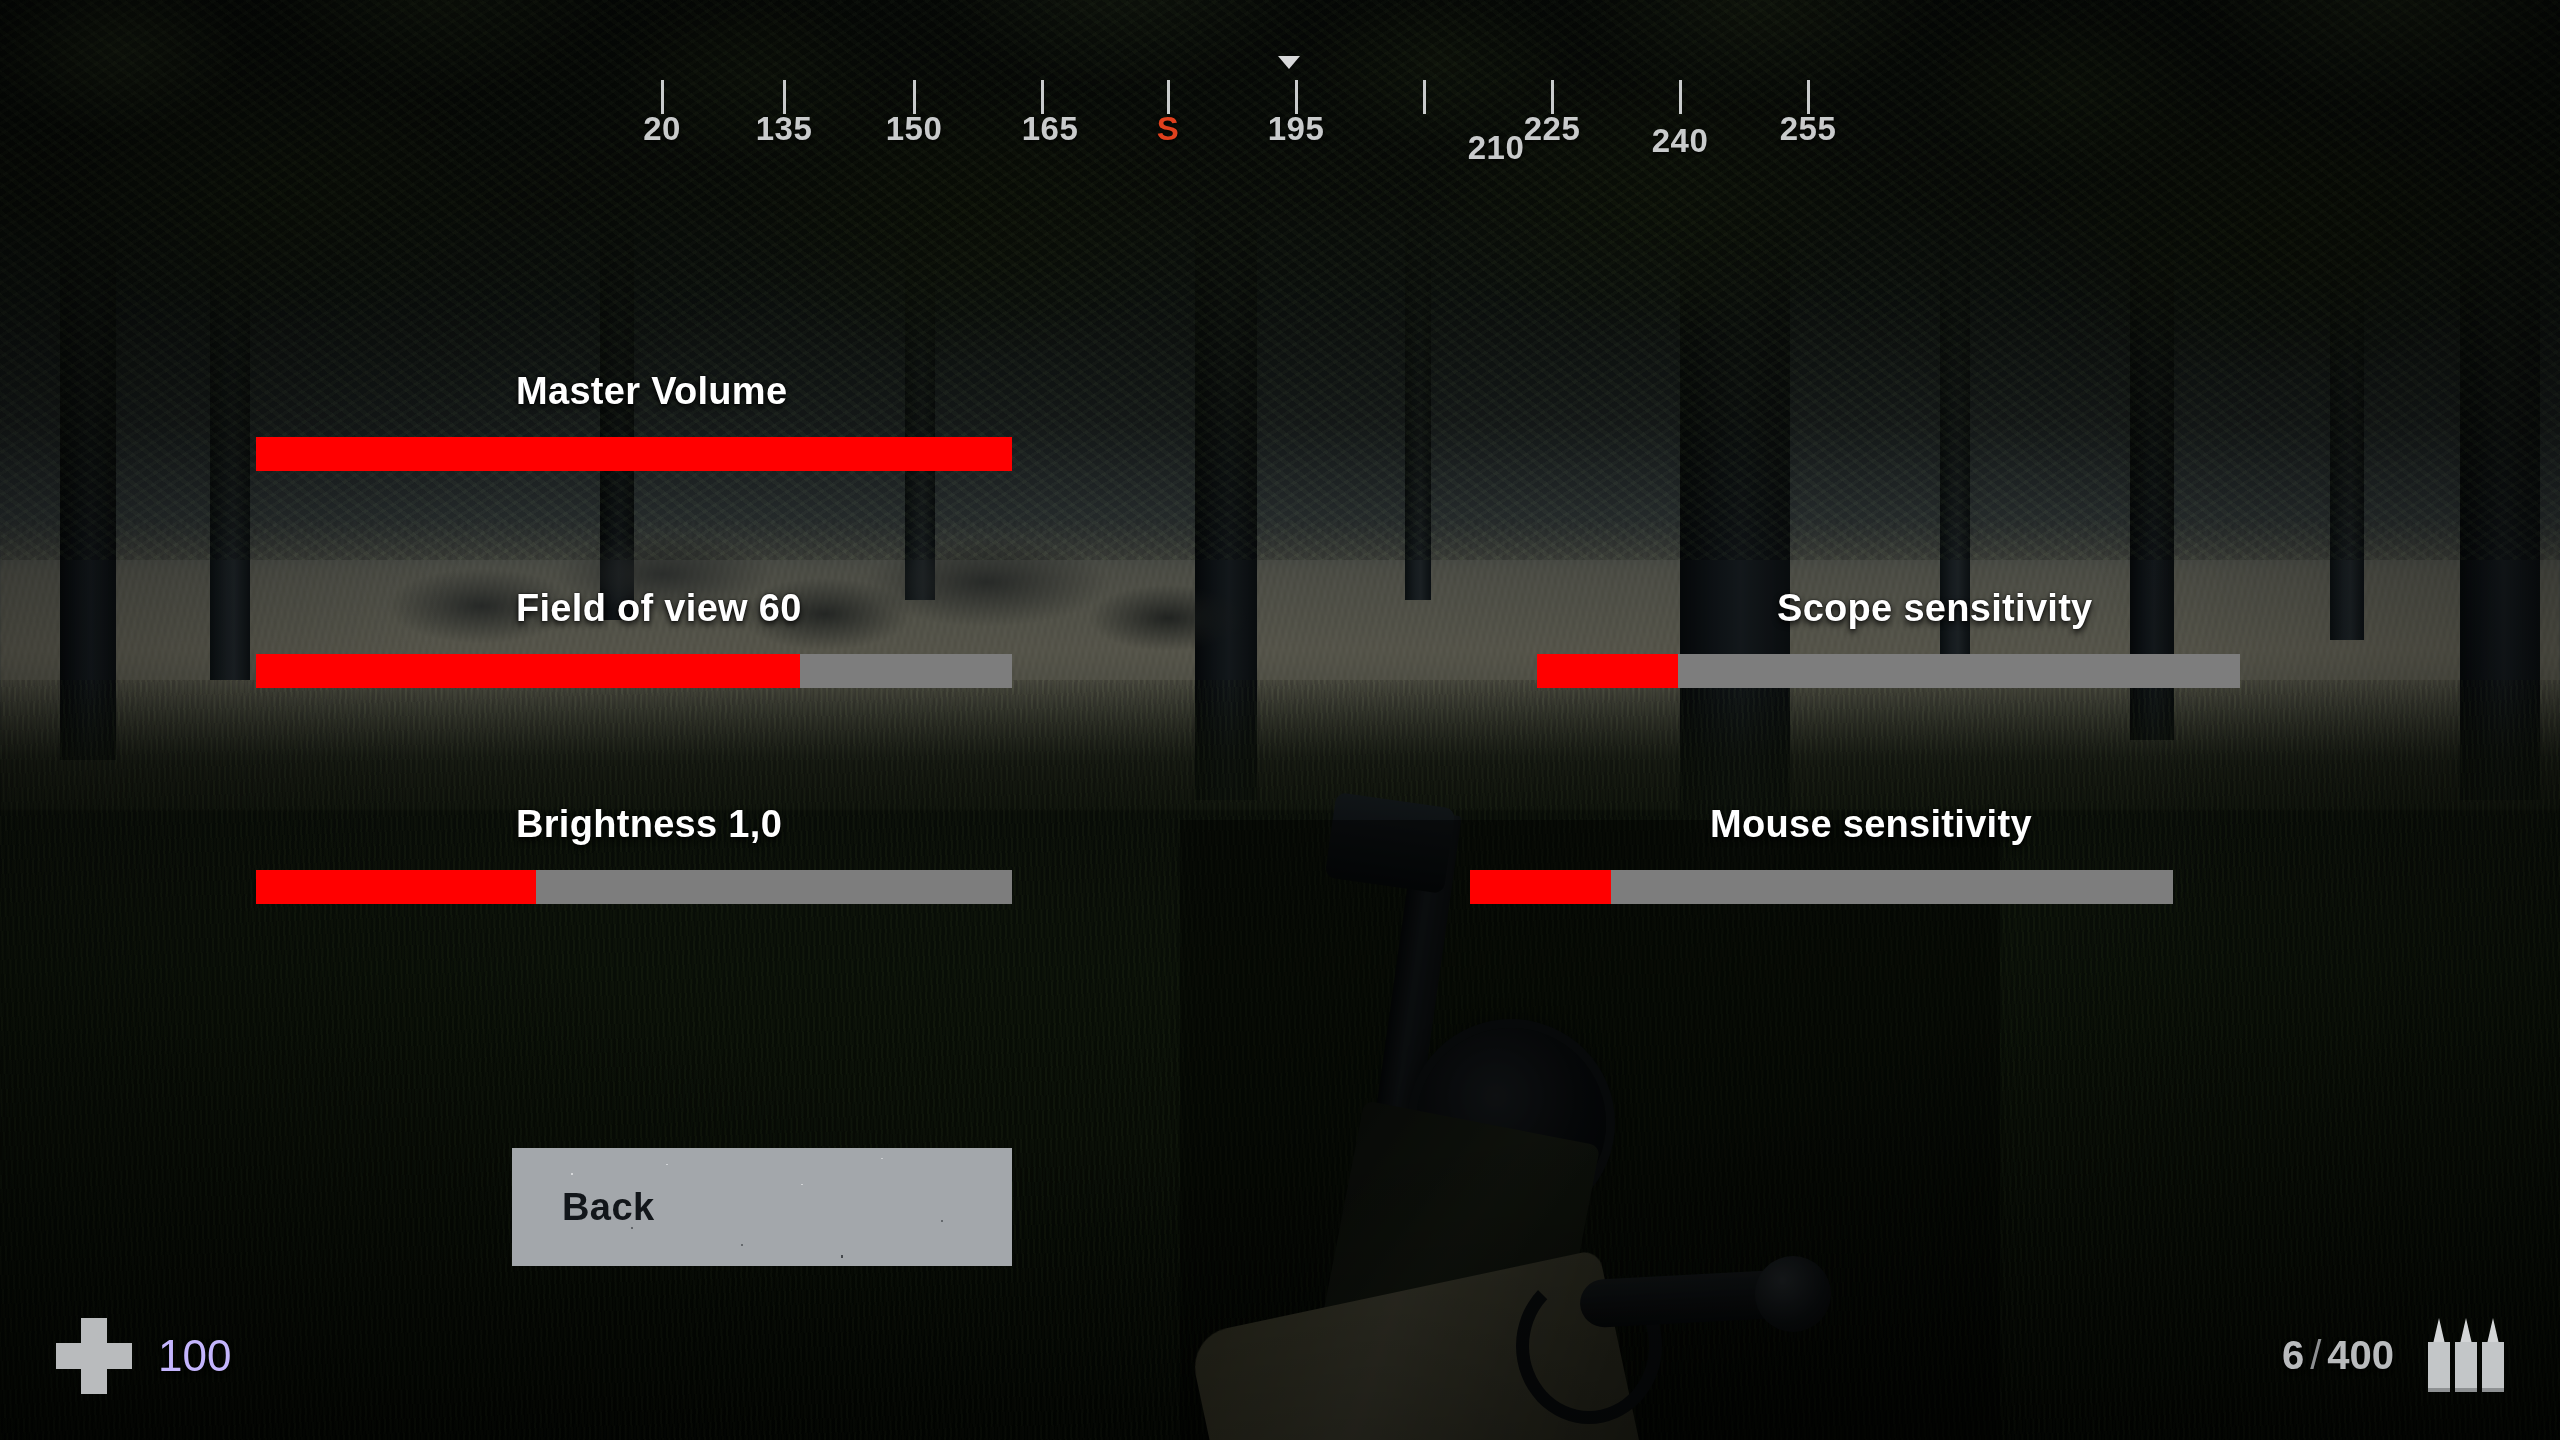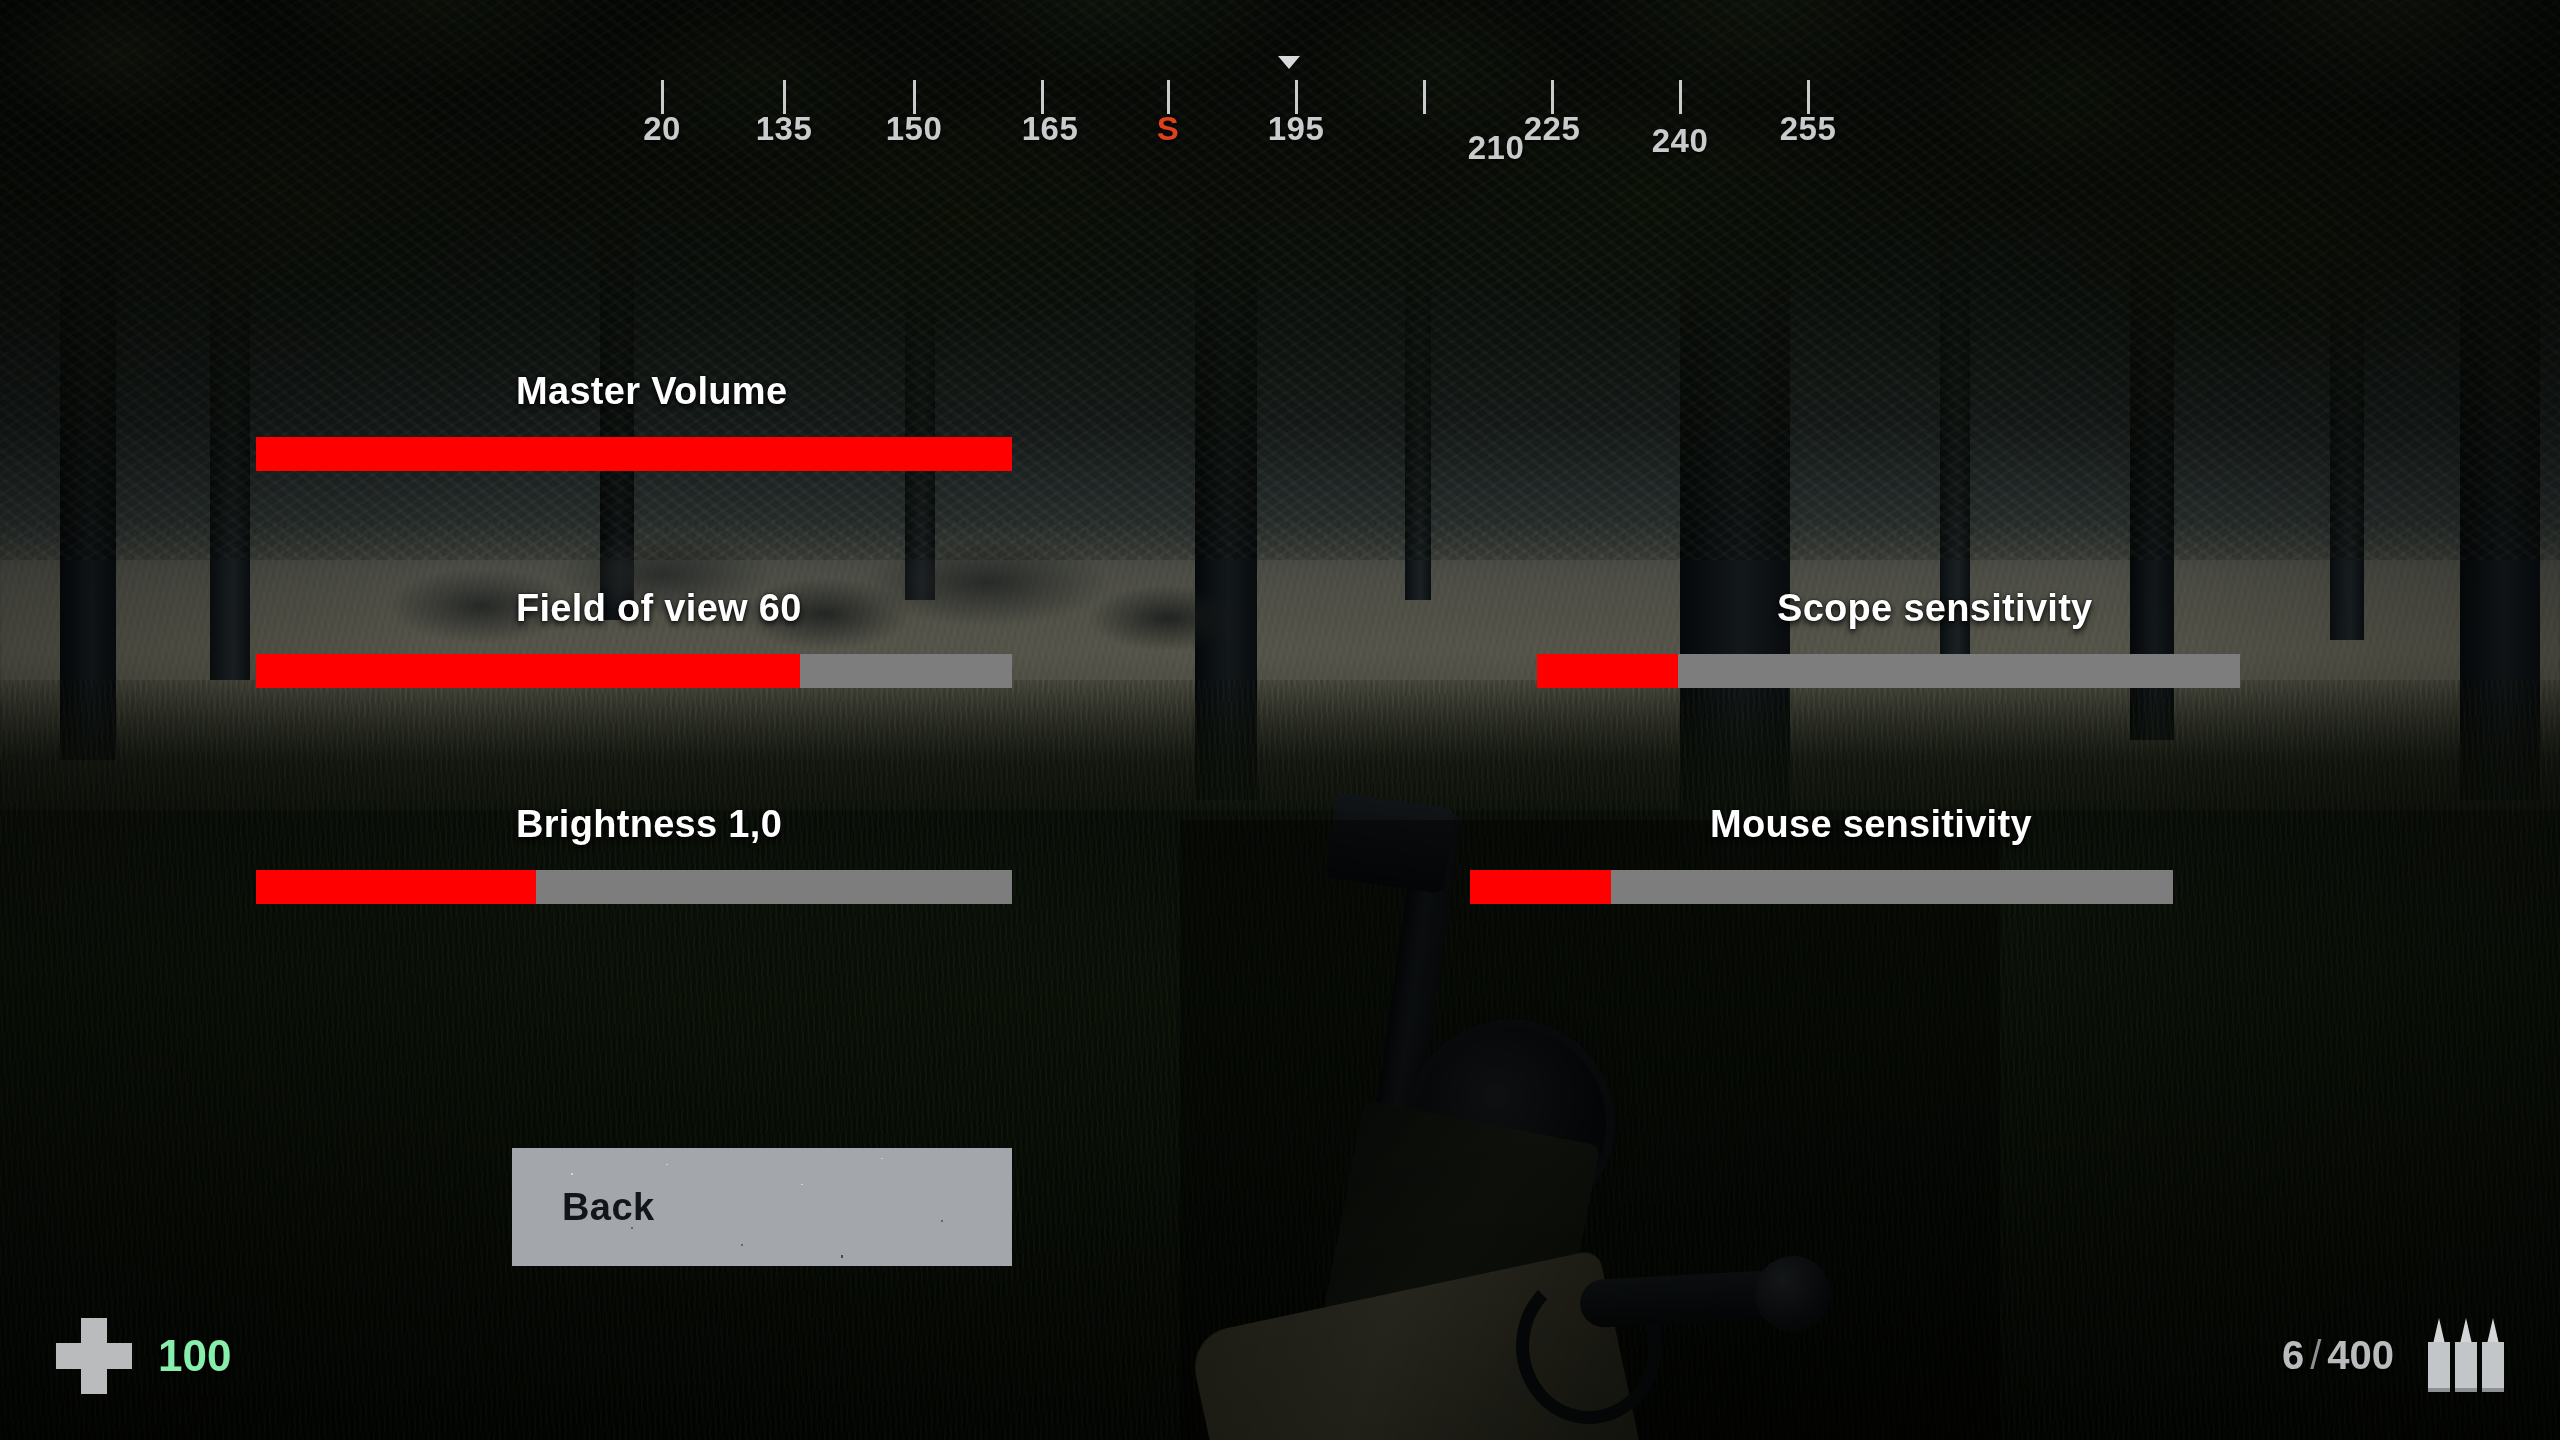--- a/index.html
+++ b/index.html
@@ -273,21 +273,21 @@
   }
   .cross-icon {
     position: relative; width: 76px; height: 76px;
   }
   .cross-icon i {
     position: absolute; background: #b9bbbd;
   }
   .cross-icon i:nth-child(1) { left: 25px; top: 0;    width: 26px; height: 76px; }
   .cross-icon i:nth-child(2) { left: 0;    top: 25px; width: 76px; height: 26px; }
   .hud-num {
-    font-size: 44px; font-weight: bold; color: #86efac;
+    font-size: 44px; font-weight: normal; color: #c4b5fd;
     text-shadow: 0 2px 5px rgba(0,0,0,.9);
     font-stretch: condensed;
   }
 
   .hud-ammo {
     position: absolute; right: 56px; top: 1318px;
     display: flex; align-items: center; gap: 34px;
   }
   .ammo-text {
     font-size: 40px; font-weight: bold; color: #b9bbbd;

